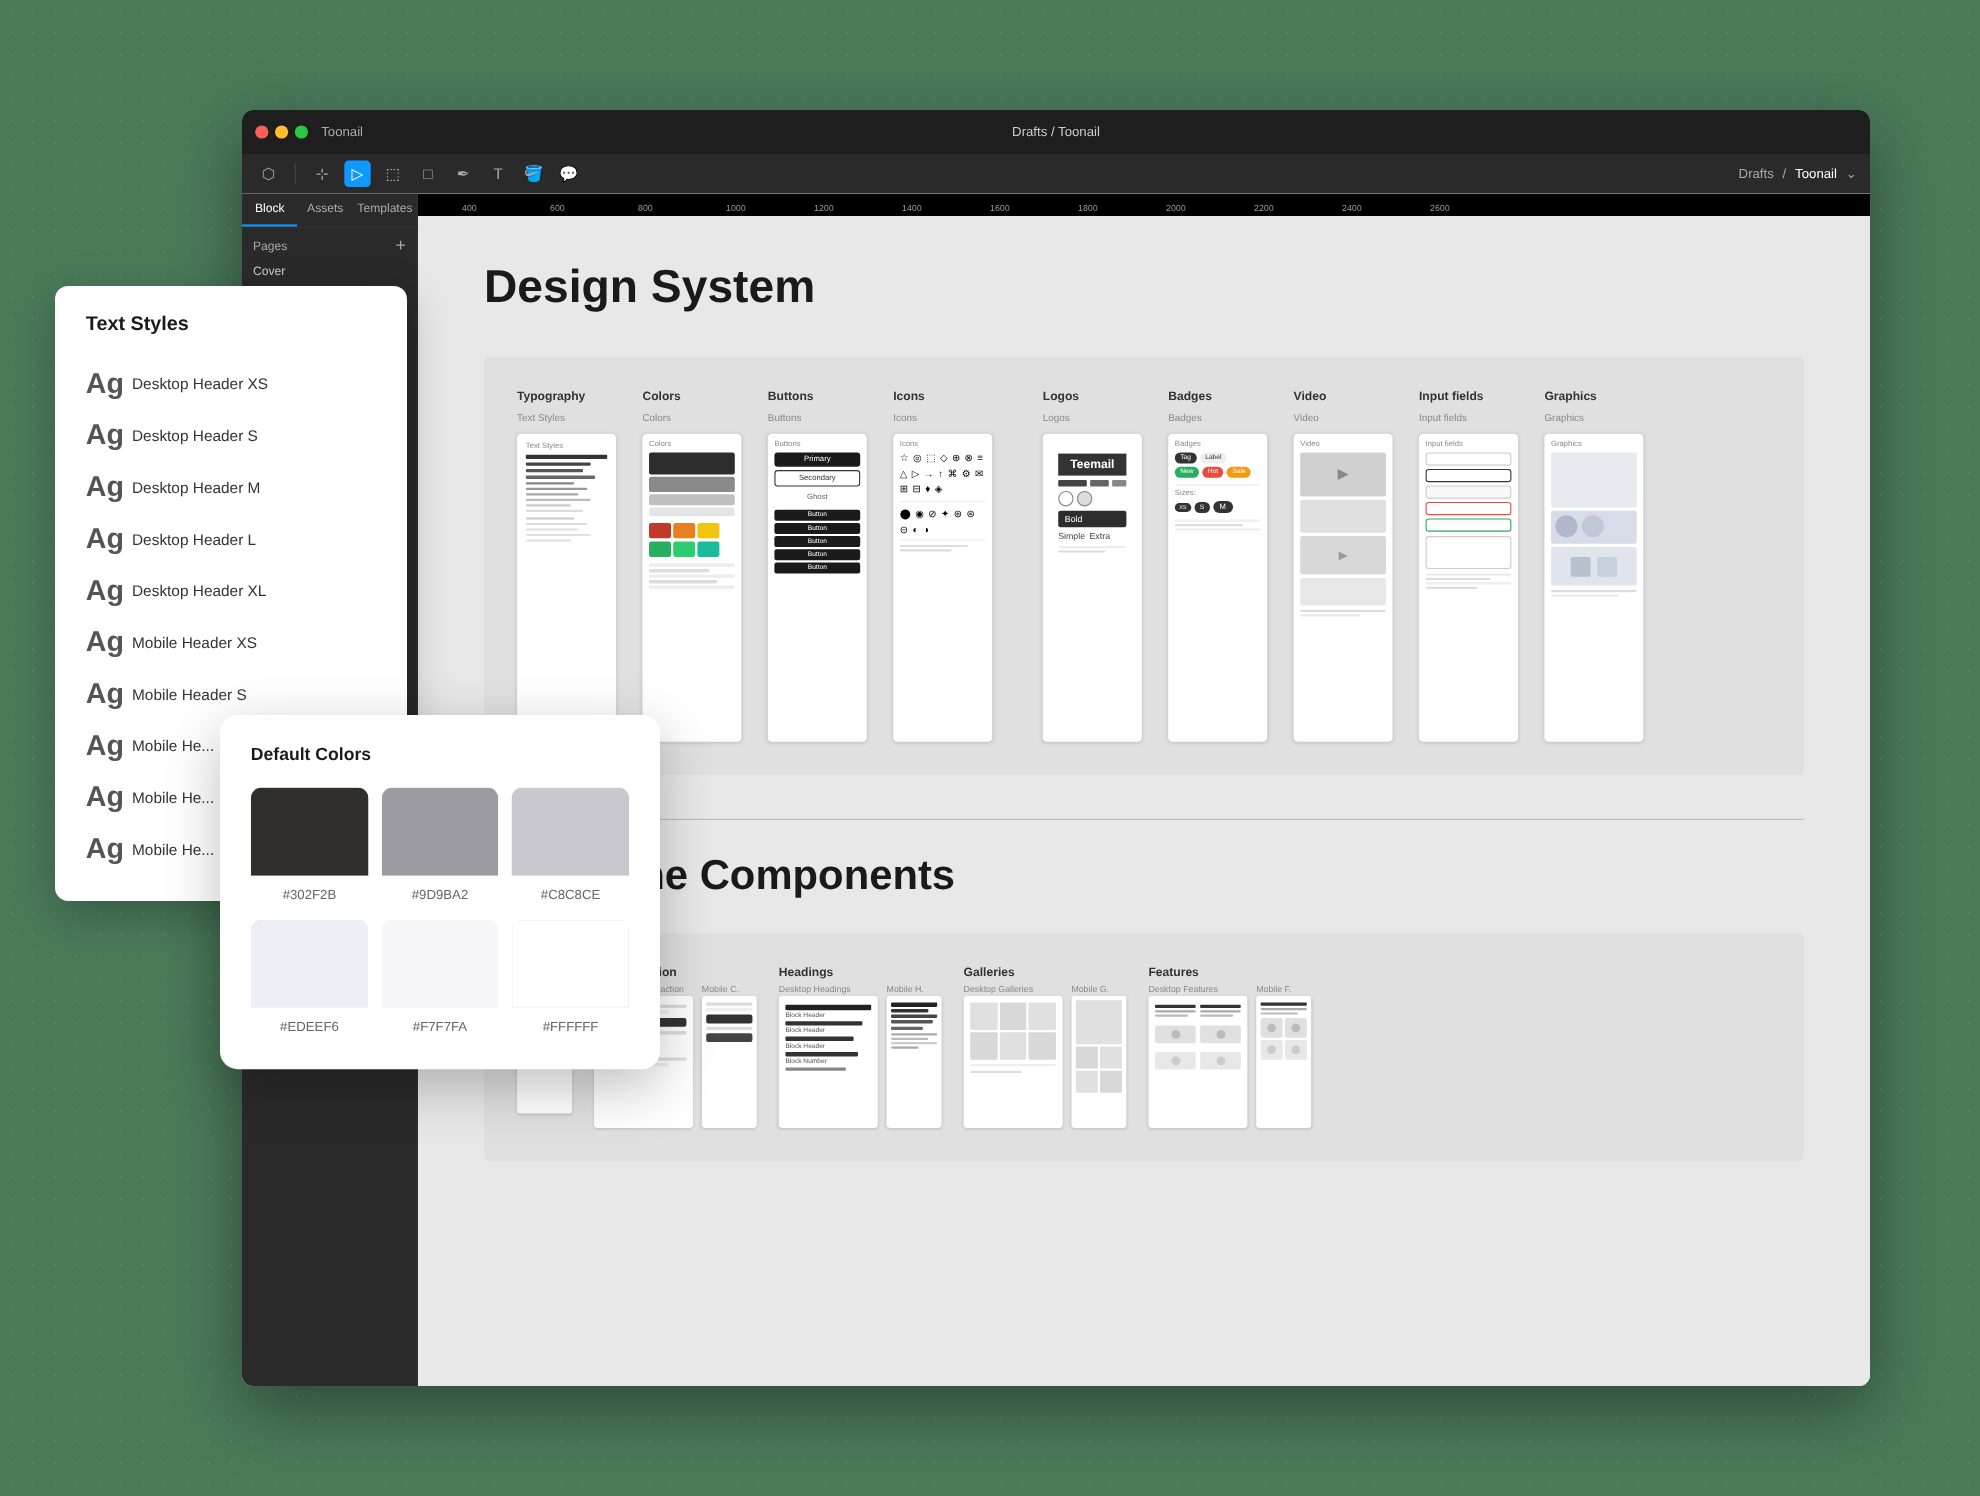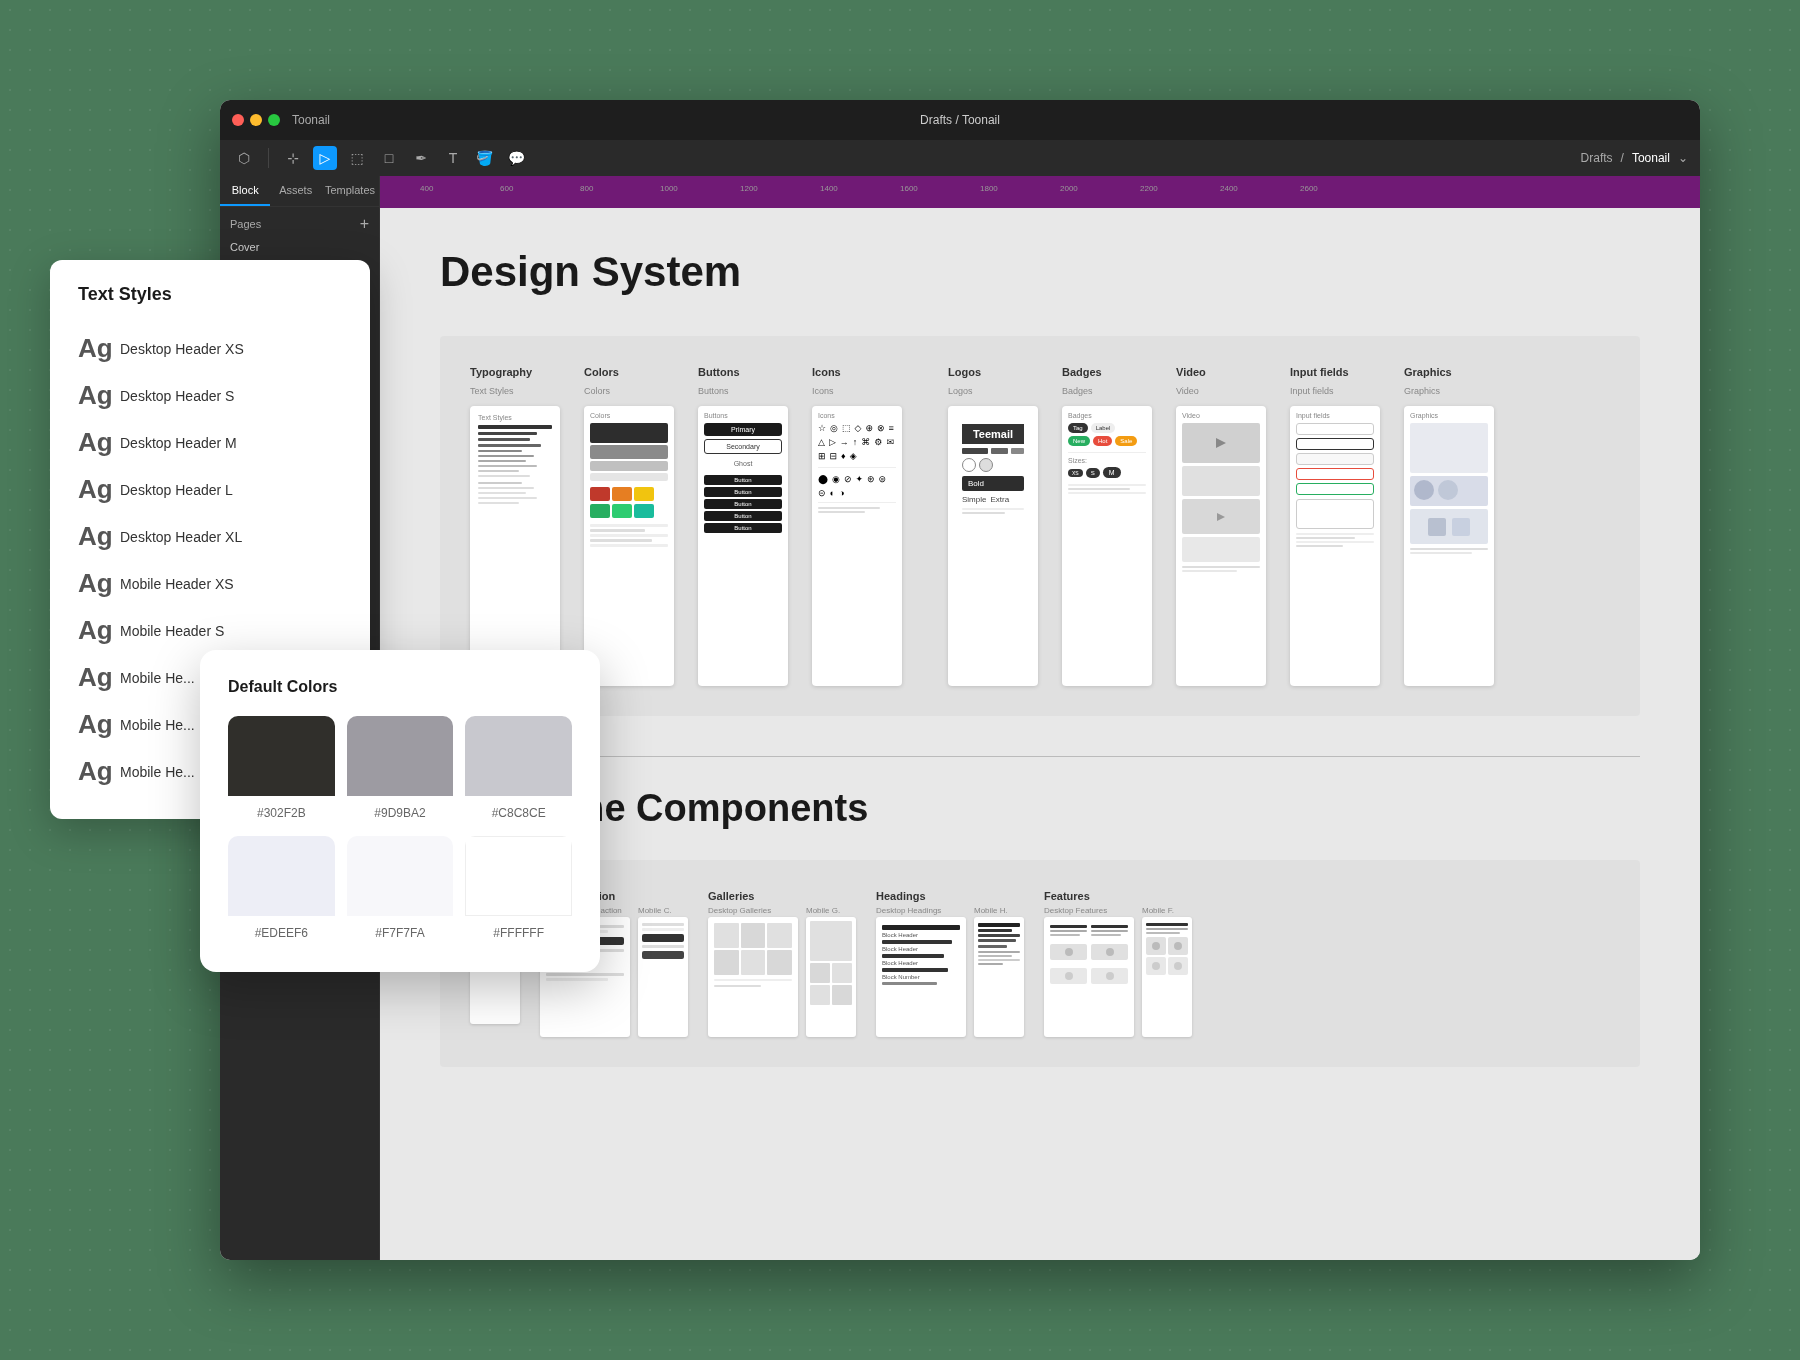--- a/index.html
+++ b/index.html
@@ -168,22 +168,22 @@
       flex: 1;
       background: #e8e8e8;
       overflow: auto;
       position: relative;
     }
 
     
     .ruler-h {
       position: sticky;
       top: 0;
-      height: 32px;
-      background: #701a75;
+      height: 20px;
+      background: #000000;
       display: flex;
       align-items: center;
       font-size: 9px;
       color: #888;
       z-index: 10;
       overflow: hidden;
     }
     .ruler-mark {
       position: absolute;
       top: 8px;
@@ -716,20 +716,54 @@
                   <div style="height:3px;background:#eee;margin:2px 0;border-radius:1px;"></div>
                   <div style="height:8px;background:#333;margin:3px 0;border-radius:2px;"></div>
                   <div style="height:3px;background:#ddd;margin:2px 0;border-radius:1px;"></div>
                   <div style="height:8px;background:#444;margin:3px 0;border-radius:2px;"></div>
                 </div>
               </div>
             </div>
           </div>
 
           <div style="display:flex;flex-direction:column;gap:4px;">
+            <div style="font-size:11px;font-weight:600;color:#333;">Headings</div>
+            <div style="display:flex;gap:8px;">
+              <div style="display:flex;flex-direction:column;gap:2px;">
+                <div style="font-size:8px;color:#888;">Desktop Headings</div>
+                <div style="background:white;border-radius:3px;box-shadow:0 1px 3px rgba(0,0,0,0.15);width:90px;height:120px;padding:6px;">
+                  <div style="height:5px;background:#222;margin:2px 0;border-radius:1px;"></div>
+                  <div style="font-size:6px;color:#555;margin:2px 0;">Block Header</div>
+                  <div style="height:4px;background:#333;margin:2px 0;border-radius:1px;width:90%;"></div>
+                  <div style="font-size:6px;color:#555;margin:2px 0;">Block Header</div>
+                  <div style="height:4px;background:#333;margin:2px 0;border-radius:1px;width:80%;"></div>
+                  <div style="font-size:6px;color:#555;margin:2px 0;">Block Header</div>
+                  <div style="height:4px;background:#333;margin:2px 0;border-radius:1px;width:85%;"></div>
+                  <div style="font-size:6px;color:#555;margin:2px 0;">Block Number</div>
+                  <div style="height:3px;background:#888;margin:2px 0;border-radius:1px;width:70%;"></div>
+                </div>
+              </div>
+              <div style="display:flex;flex-direction:column;gap:2px;">
+                <div style="font-size:8px;color:#888;">Mobile H.</div>
+                <div style="background:white;border-radius:3px;box-shadow:0 1px 3px rgba(0,0,0,0.15);width:50px;height:120px;padding:4px;">
+                  <div style="height:4px;background:#222;margin:2px 0;border-radius:1px;"></div>
+                  <div style="height:3px;background:#333;margin:2px 0;border-radius:1px;width:80%;"></div>
+                  <div style="height:3px;background:#444;margin:2px 0;border-radius:1px;"></div>
+                  <div style="height:3px;background:#555;margin:2px 0;border-radius:1px;width:90%;"></div>
+                  <div style="height:3px;background:#666;margin:3px 0;border-radius:1px;width:70%;"></div>
+                  <div style="height:2px;background:#aaa;margin:2px 0;border-radius:1px;"></div>
+                  <div style="height:2px;background:#bbb;margin:2px 0;width:80%;border-radius:1px;"></div>
+                  <div style="height:2px;background:#ccc;margin:2px 0;border-radius:1px;"></div>
+                  <div style="height:2px;background:#aaa;margin:2px 0;width:60%;border-radius:1px;"></div>
+                </div>
+              </div>
+            </div>
+          </div>
+
+          <div style="display:flex;flex-direction:column;gap:4px;">
             <div style="font-size:11px;font-weight:600;color:#333;">Galleries</div>
             <div style="display:flex;gap:8px;">
               <div style="display:flex;flex-direction:column;gap:2px;">
                 <div style="font-size:8px;color:#888;">Desktop Galleries</div>
                 <div style="background:white;border-radius:3px;box-shadow:0 1px 3px rgba(0,0,0,0.15);width:90px;height:120px;padding:6px;">
                   <div style="display:grid;grid-template-columns:1fr 1fr 1fr;gap:2px;">
                     <div style="background:#e0e0e0;height:25px;border-radius:1px;"></div>
                     <div style="background:#d8d8d8;height:25px;border-radius:1px;"></div>
                     <div style="background:#e0e0e0;height:25px;border-radius:1px;"></div>
                     <div style="background:#d8d8d8;height:25px;border-radius:1px;"></div>
@@ -743,54 +777,20 @@
               <div style="display:flex;flex-direction:column;gap:2px;">
                 <div style="font-size:8px;color:#888;">Mobile G.</div>
                 <div style="background:white;border-radius:3px;box-shadow:0 1px 3px rgba(0,0,0,0.15);width:50px;height:120px;padding:4px;">
                   <div style="background:#e0e0e0;height:40px;border-radius:1px;margin-bottom:2px;"></div>
                   <div style="display:grid;grid-template-columns:1fr 1fr;gap:2px;">
                     <div style="background:#d8d8d8;height:20px;border-radius:1px;"></div>
                     <div style="background:#e0e0e0;height:20px;border-radius:1px;"></div>
                     <div style="background:#e0e0e0;height:20px;border-radius:1px;"></div>
                     <div style="background:#d8d8d8;height:20px;border-radius:1px;"></div>
                   </div>
-                </div>
-              </div>
-            </div>
-          </div>
-
-          <div style="display:flex;flex-direction:column;gap:4px;">
-            <div style="font-size:11px;font-weight:600;color:#333;">Headings</div>
-            <div style="display:flex;gap:8px;">
-              <div style="display:flex;flex-direction:column;gap:2px;">
-                <div style="font-size:8px;color:#888;">Desktop Headings</div>
-                <div style="background:white;border-radius:3px;box-shadow:0 1px 3px rgba(0,0,0,0.15);width:90px;height:120px;padding:6px;">
-                  <div style="height:5px;background:#222;margin:2px 0;border-radius:1px;"></div>
-                  <div style="font-size:6px;color:#555;margin:2px 0;">Block Header</div>
-                  <div style="height:4px;background:#333;margin:2px 0;border-radius:1px;width:90%;"></div>
-                  <div style="font-size:6px;color:#555;margin:2px 0;">Block Header</div>
-                  <div style="height:4px;background:#333;margin:2px 0;border-radius:1px;width:80%;"></div>
-                  <div style="font-size:6px;color:#555;margin:2px 0;">Block Header</div>
-                  <div style="height:4px;background:#333;margin:2px 0;border-radius:1px;width:85%;"></div>
-                  <div style="font-size:6px;color:#555;margin:2px 0;">Block Number</div>
-                  <div style="height:3px;background:#888;margin:2px 0;border-radius:1px;width:70%;"></div>
-                </div>
-              </div>
-              <div style="display:flex;flex-direction:column;gap:2px;">
-                <div style="font-size:8px;color:#888;">Mobile H.</div>
-                <div style="background:white;border-radius:3px;box-shadow:0 1px 3px rgba(0,0,0,0.15);width:50px;height:120px;padding:4px;">
-                  <div style="height:4px;background:#222;margin:2px 0;border-radius:1px;"></div>
-                  <div style="height:3px;background:#333;margin:2px 0;border-radius:1px;width:80%;"></div>
-                  <div style="height:3px;background:#444;margin:2px 0;border-radius:1px;"></div>
-                  <div style="height:3px;background:#555;margin:2px 0;border-radius:1px;width:90%;"></div>
-                  <div style="height:3px;background:#666;margin:3px 0;border-radius:1px;width:70%;"></div>
-                  <div style="height:2px;background:#aaa;margin:2px 0;border-radius:1px;"></div>
-                  <div style="height:2px;background:#bbb;margin:2px 0;width:80%;border-radius:1px;"></div>
-                  <div style="height:2px;background:#ccc;margin:2px 0;border-radius:1px;"></div>
-                  <div style="height:2px;background:#aaa;margin:2px 0;width:60%;border-radius:1px;"></div>
                 </div>
               </div>
             </div>
           </div>
 
           <div style="display:flex;flex-direction:column;gap:4px;">
             <div style="font-size:11px;font-weight:600;color:#333;">Features</div>
             <div style="display:flex;gap:8px;">
               <div style="display:flex;flex-direction:column;gap:2px;">
                 <div style="font-size:8px;color:#888;">Desktop Features</div>

